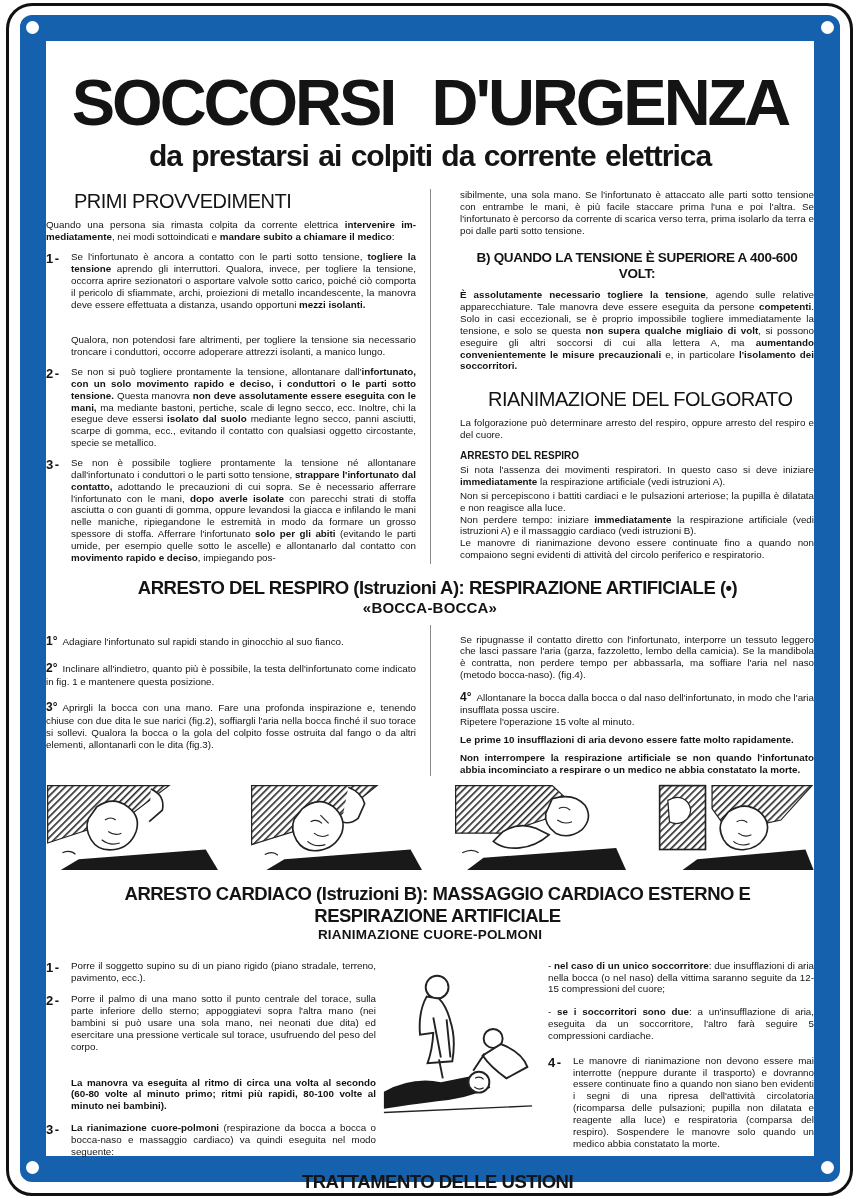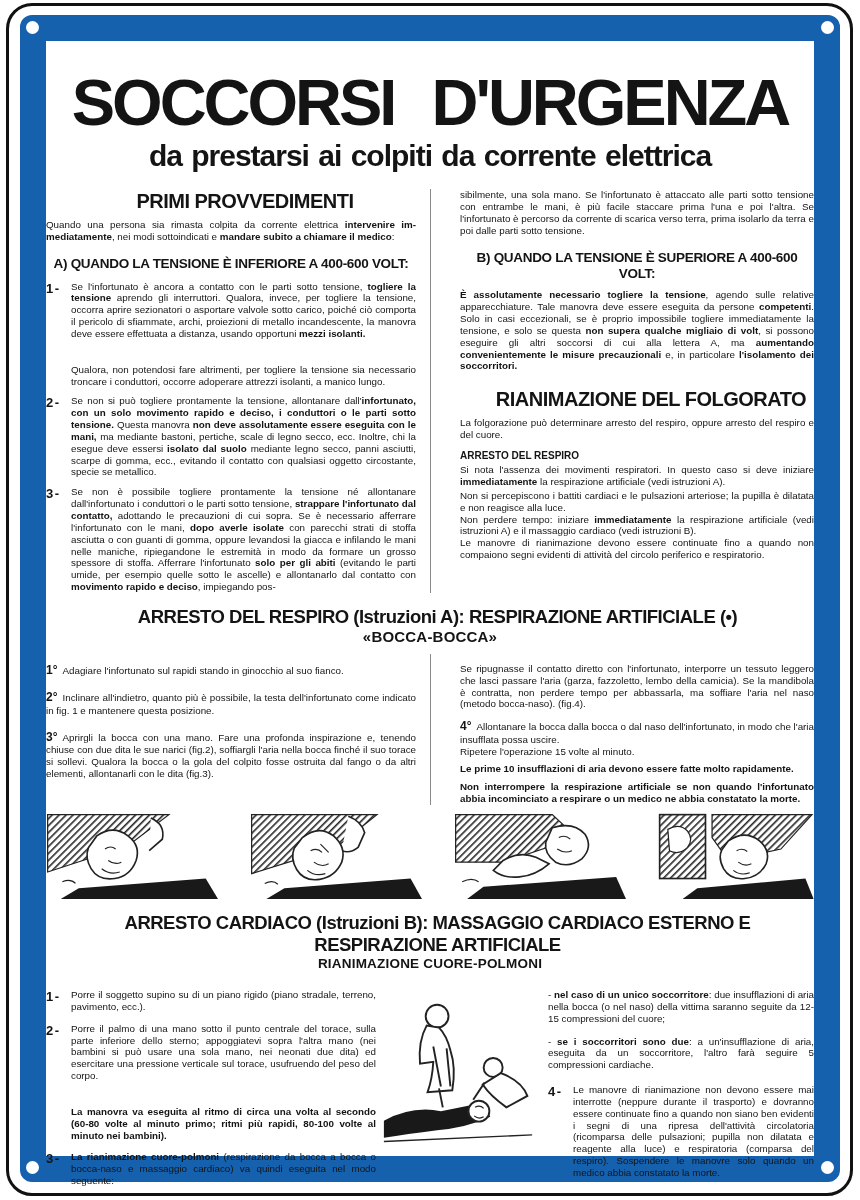--- a/index.html
+++ b/index.html
@@ -19,21 +19,21 @@
   .content { position:absolute; left:46px; top:60px; width:768px; height:1112px; }
 
   .title { text-align:center; font-weight:700; font-size:65px; line-height:1.02;
            letter-spacing:-3px; word-spacing:22px; margin-top:10px; }
   .subtitle { text-align:center; font-weight:700; font-size:30px; letter-spacing:-1px;
               word-spacing:2px; margin-top:3px; }
 
   .body-txt { font-size:9.8px; line-height:1.21; text-align:justify; }
   b { font-weight:700; }
 
-  .h-big   { font-size:20px; font-weight:700; text-align:center; letter-spacing:-0.5px;margin-left:28px; }
+  .h-big   { font-size:20px; font-weight:400; letter-spacing:-0.5px;margin-left:28px; }
   .h-ab    { font-size:13.5px; font-weight:700; text-align:center; letter-spacing:-0.3px; margin:13px 0 7px; }
   .h-mid   { font-size:18.5px; font-weight:700; text-align:center; letter-spacing:-0.5px;padding-left:15px; }
   .h-small { font-size:15px; font-weight:700; text-align:center; letter-spacing:0.2px; }
   .minihead{ font-size:10px; font-weight:700; margin-top:9px; }
 
   .topgrid { display:grid; grid-template-columns:1fr 1fr; margin-top:16px; }
   .col-l { padding-right:14px; }
   .col-r { border-left:1px solid #8a8a8a; padding-left:29px; }
 
   .nitem { display:flex; margin-top:8px; }
@@ -74,21 +74,20 @@
 
   <div class="content">
 
     <div class="title">SOCCORSI D'URGENZA</div>
     <div class="subtitle">da prestarsi ai colpiti da corrente elettrica</div>
 
     <div class="topgrid body-txt">
       <div class="col-l">
         <div class="h-big">PRIMI PROVVEDIMENTI</div>
         <p style="margin-top:6px">Quando una persona sia rimasta colpita da corrente elettrica <b>intervenire im-mediatamente</b>, nei modi sottoindicati e <b>mandare subito a chiamare il medico</b>:</p>
-        <div class="h-ab">A) QUANDO LA TENSIONE È INFERIORE A 400-600 VOLT:</div>
 
         <div class="nitem">
           <span class="nmark">1 -</span>
           <span class="ntxt">Se l'infortunato è ancora a contatto con le parti sotto tensione, <b>togliere la tensione</b> aprendo gli interruttori. Qualora, invece, per togliere la tensione, occorra aprire sezionatori o asportare valvole sotto carico, poiché ciò comporta il pericolo di sfiammate, archi, proiezioni di metallo incandescente, la manovra deve essere effettuata a distanza, usando opportuni <b>mezzi isolanti.</b></span>
         </div>
         <p class="cont">Qualora, non potendosi fare altrimenti, per togliere la tensione sia necessario troncare i conduttori, occorre adoperare attrezzi isolanti, a manico lungo.</p>
         <div class="nitem">
           <span class="nmark">2 -</span>
           <span class="ntxt">Se non si può togliere prontamente la tensione, allontanare dall'<b>infortunato, con un solo movimento rapido e deciso, i conduttori o le parti sotto tensione.</b> Questa manovra <b>non deve assolutamente essere eseguita con le mani,</b> ma mediante bastoni, pertiche, scale di legno secco, ecc. Inoltre, chi la esegue deve essersi <b>isolato dal suolo</b> mediante legno secco, panni asciutti, scarpe di gomma, ecc., evitando il contatto con qualsiasi oggetto circostante, specie se metallico.</span>
         </div>

